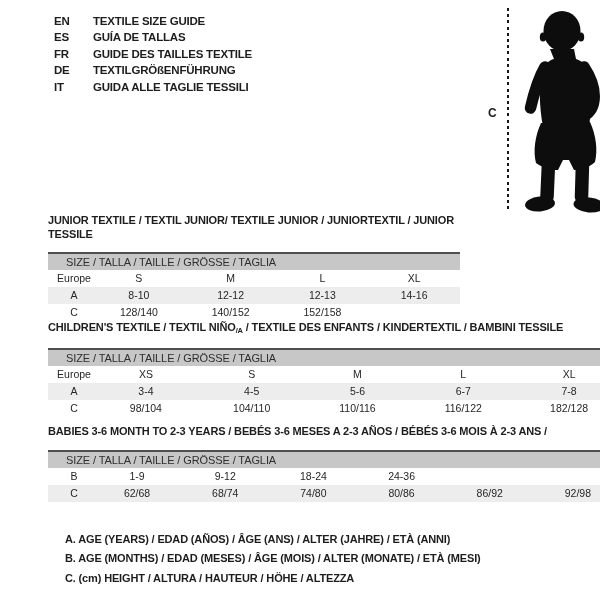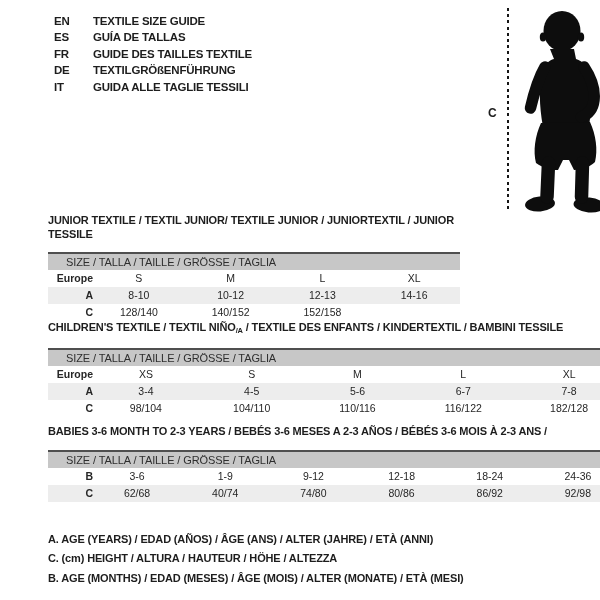--- a/index.html
+++ b/index.html
@@ -27,28 +27,28 @@
   .tsec1 .tbl{margin-top:11px;}
   .tsec2 .tbl{margin-top:10px;}
   .tsec3 .tbl{margin-top:12px;}
   .tbl{border-top:2px solid var(--table-top-line,#4f4f4f);}
   .bar{
     height:16px;background:var(--header-bar,#c7c7c7);
     font-size:11px;color:#2e2e2e;line-height:16px;padding-left:18px;letter-spacing:-0.1px;
   }
   .trow{display:grid;height:17px;line-height:17px;font-size:10.5px;color:#262626;}
   .trow.shaded{background:var(--shaded-row,#ededed);}
-  .lbl{padding-left:7px;text-align:right;font-weight:bold;}
+  .lbl{padding-left:7px;text-align:center;}
   .cell{text-align:center;}
   .cols4{grid-template-columns:45px repeat(4,1fr);}
   .cols5{grid-template-columns:45px repeat(5,1fr);}
   .cols6{grid-template-columns:45px repeat(6,1fr);}
   .sub{font-size:7.5px;vertical-align:-2px;}
   
-  .legend{position:absolute;left:15px;top:530px;font-weight:700;font-size:11px;line-height:19.3px;letter-spacing:-0.15px;}
+  .legend{position:absolute;left:32px;top:530px;font-weight:700;font-size:11px;line-height:19.3px;letter-spacing:-0.15px;}
 </style>
 </head>
 <body>
 
 <div class="canvas">
 
   <div class="lang-list">
     <div class="lang-row">
       <span class="lang-code">EN</span>
       <span class="lang-title">TEXTILE SIZE GUIDE</span>
@@ -98,21 +98,21 @@
       <div class="trow cols4">
         <span class="lbl">Europe</span>
         <span class="cell">S</span>
         <span class="cell">M</span>
         <span class="cell">L</span>
         <span class="cell">XL</span>
       </div>
       <div class="trow cols4 shaded">
         <span class="lbl">A</span>
         <span class="cell">8-10</span>
-        <span class="cell">10-12</span>
+        <span class="cell">12-12</span>
         <span class="cell">12-13</span>
         <span class="cell">14-16</span>
       </div>
       <div class="trow cols4">
         <span class="lbl">C</span>
         <span class="cell">128/140</span>
         <span class="cell">140/152</span>
         <span class="cell">152/158</span>
       </div>
     </div>
@@ -150,38 +150,36 @@
   </div>
 
   <div class="tsec tsec3">
     <div class="ttitle">
       <div>BABIES 3-6 MONTH TO 2-3 YEARS / BEBÉS 3-6 MESES A 2-3 AÑOS / BÉBÉS 3-6 MOIS À 2-3 ANS /</div>
     </div>
     <div class="tbl">
       <div class="bar">SIZE / TALLA / TAILLE / GRÖSSE / TAGLIA</div>
       <div class="trow cols6">
         <span class="lbl">B</span>
-        <span class="cell">3-6</span>
         <span class="cell">1-9</span>
         <span class="cell">9-12</span>
-        <span class="cell">12-18</span>
         <span class="cell">18-24</span>
         <span class="cell">24-36</span>
       </div>
       <div class="trow cols6 shaded">
         <span class="lbl">C</span>
         <span class="cell">62/68</span>
-        <span class="cell">40/74</span>
+        <span class="cell">68/74</span>
         <span class="cell">74/80</span>
         <span class="cell">80/86</span>
         <span class="cell">86/92</span>
         <span class="cell">92/98</span>
       </div>
     </div>
   </div>
 
   <div class="legend">
     <div>A. AGE (YEARS) / EDAD (AÑOS) / ÂGE (ANS) / ALTER (JAHRE) / ETÀ (ANNI)</div>
+    <div>B. AGE (MONTHS) / EDAD (MESES) / ÂGE (MOIS) / ALTER (MONATE) / ETÀ (MESI)</div>
     <div>C. (cm) HEIGHT / ALTURA / HAUTEUR / HÖHE / ALTEZZA</div>
-    <div>B. AGE (MONTHS) / EDAD (MESES) / ÂGE (MOIS) / ALTER (MONATE) / ETÀ (MESI)</div>
   </div>
 
 </div>
 
 </body></html>

